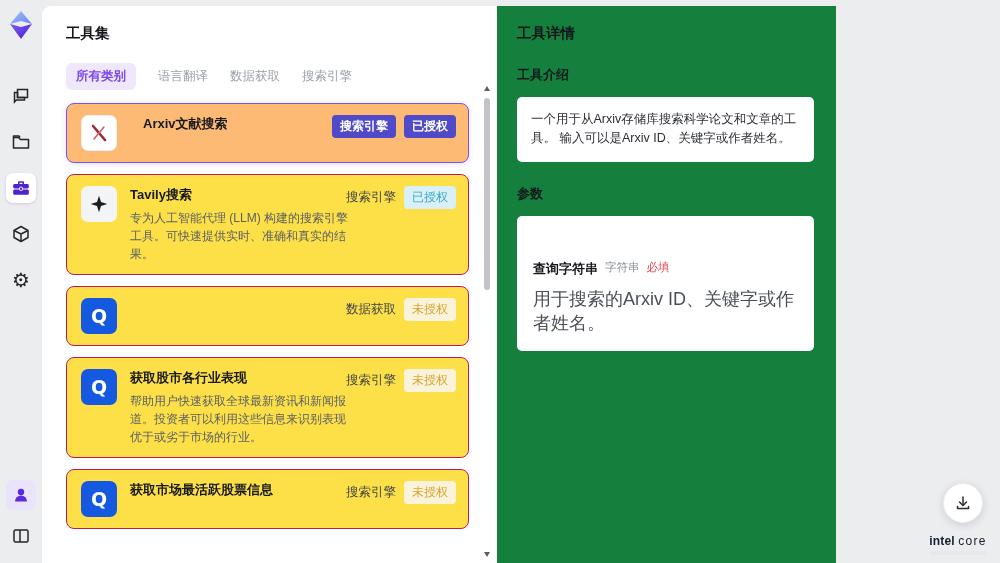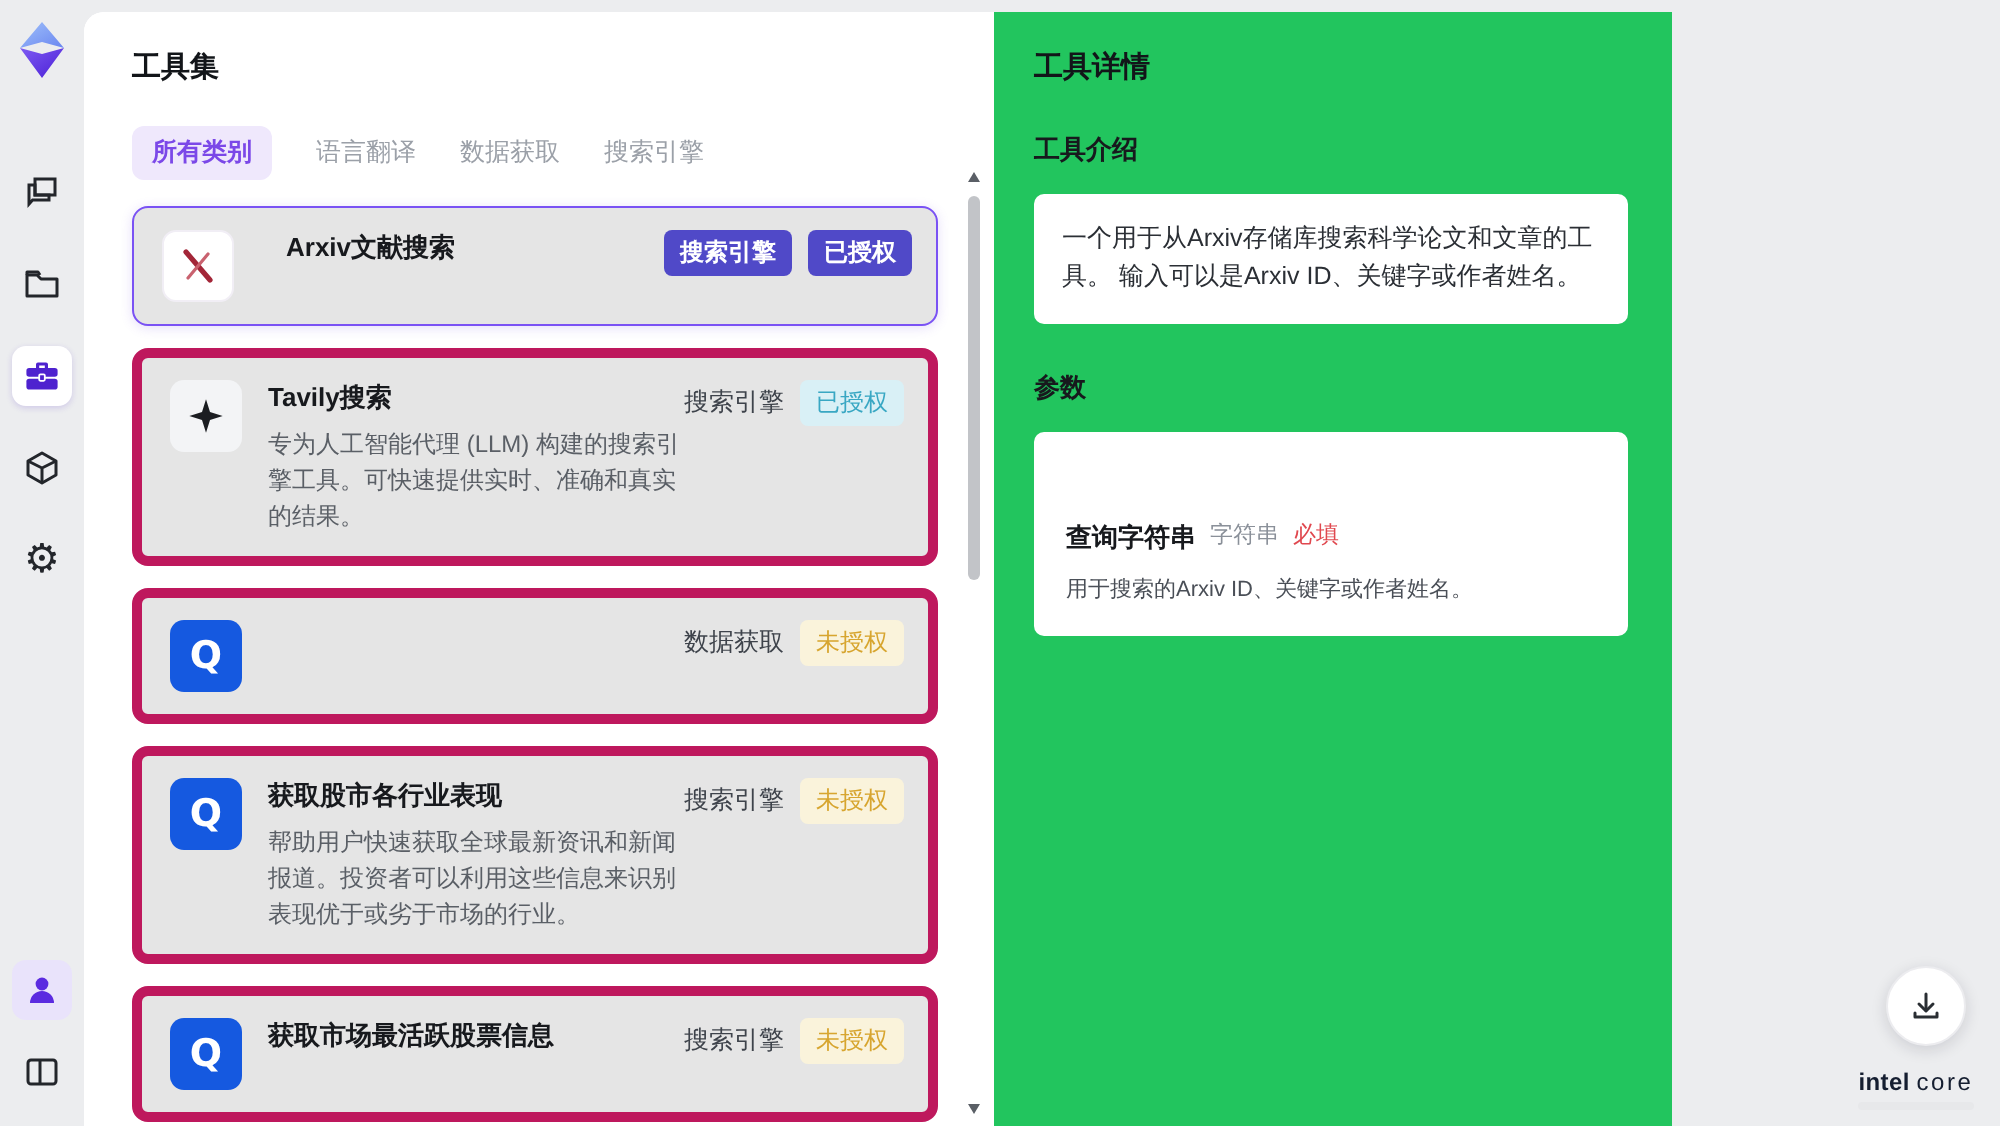--- a/index.html
+++ b/index.html
@@ -33,36 +33,36 @@
   
   .main {
     position:absolute; left:42px; top:6px; width:794px; height:557px;
     display:flex; background:#ffffff; border-top-left-radius:10px; overflow:hidden;
   }
   .list-section {
     width:455px; background:#ffffff; position:relative;
     padding:18px 22px 0 24px; flex-shrink:0;
   }
   .detail-section {
-    flex:1; background:#22c55e; padding:18px 22px 0 20px; position:relative;
+    flex:1; background:#15803d; padding:18px 22px 0 20px; position:relative;
   }
 
   
   .panel-title { font-size:14.5px; font-weight:700; color:#121519; }
   .tabs { display:flex; align-items:flex-start; gap:22px; margin-top:20px; }
   .tab { font-size:12.5px; color:#9BA0A8; cursor:pointer; padding:5px 0; white-space:nowrap; }
   .tab.active { background:#EFE8FC; color:#7B48E8; font-weight:700; padding:5px 10px; border-radius:6px; }
 
   .cards { margin-top:13px; display:flex; flex-direction:column; gap:11px; padding-right:6px; }
   .card {
-    position:relative; background:#e5e5e5; border:5px solid #be185d; border-radius:8px;
+    position:relative; background:#fde047; border:1px solid #be185d; border-radius:8px;
     padding:11px 12px 11px 14px; display:flex; gap:13px; cursor:pointer;
   }
   .card.selected {
-    background:#e5e5e5; border:1px solid #7A52F4;
+    background:#fdba74; border:1px solid #7A52F4;
     box-shadow:0 1px 6px rgba(110,70,230,.18);
     gap:26px;
   }
   .tool-icon {
     width:36px; height:36px; border-radius:7px; flex-shrink:0;
     display:flex; align-items:center; justify-content:center;
   }
   .tool-icon.white-bg { background:#ffffff; border:1px solid #f1eef5; }
   .tool-icon.gray-bg  { background:#F3F4F6; }
   .tool-icon.blue-bg  { background:#1559E0; }
@@ -100,21 +100,21 @@
   .detail-sub { font-size:13px; font-weight:700; color:#17191d; margin-top:23px; }
   .intro-box {
     margin-top:13px; background:#ffffff; border-radius:5px;
     padding:13px 14px; font-size:12.5px; color:#2B2F35; line-height:1.55;
   }
   .param-card { margin-top:13px; background:#ffffff; border-radius:5px; padding:14px 16px 16px; }
   .param-head { display:flex; align-items:flex-start; gap:7px;margin-top:30px; }
   .param-name { font-size:13px; font-weight:700; color:#17191d; }
   .param-type { font-size:11.5px; color:#8A9099; }
   .param-required { font-size:11.5px; color:#E0484F; }
-  .param-desc { margin-top:9px; font-size:11px; color:#4A4F57; }
+  .param-desc { margin-top:9px; font-size:18px; color:#4A4F57; }
 
   
   .fab {
     position:absolute; right:17px; bottom:40px; width:40px; height:40px;
     background:#ffffff; border-radius:50%; border:1px solid #ececef;
     box-shadow:0 2px 8px rgba(20,20,40,.14);
     display:flex; align-items:center; justify-content:center; cursor:pointer;
   }
   .brand {
     position:absolute; right:13px; bottom:8px; text-align:center;

